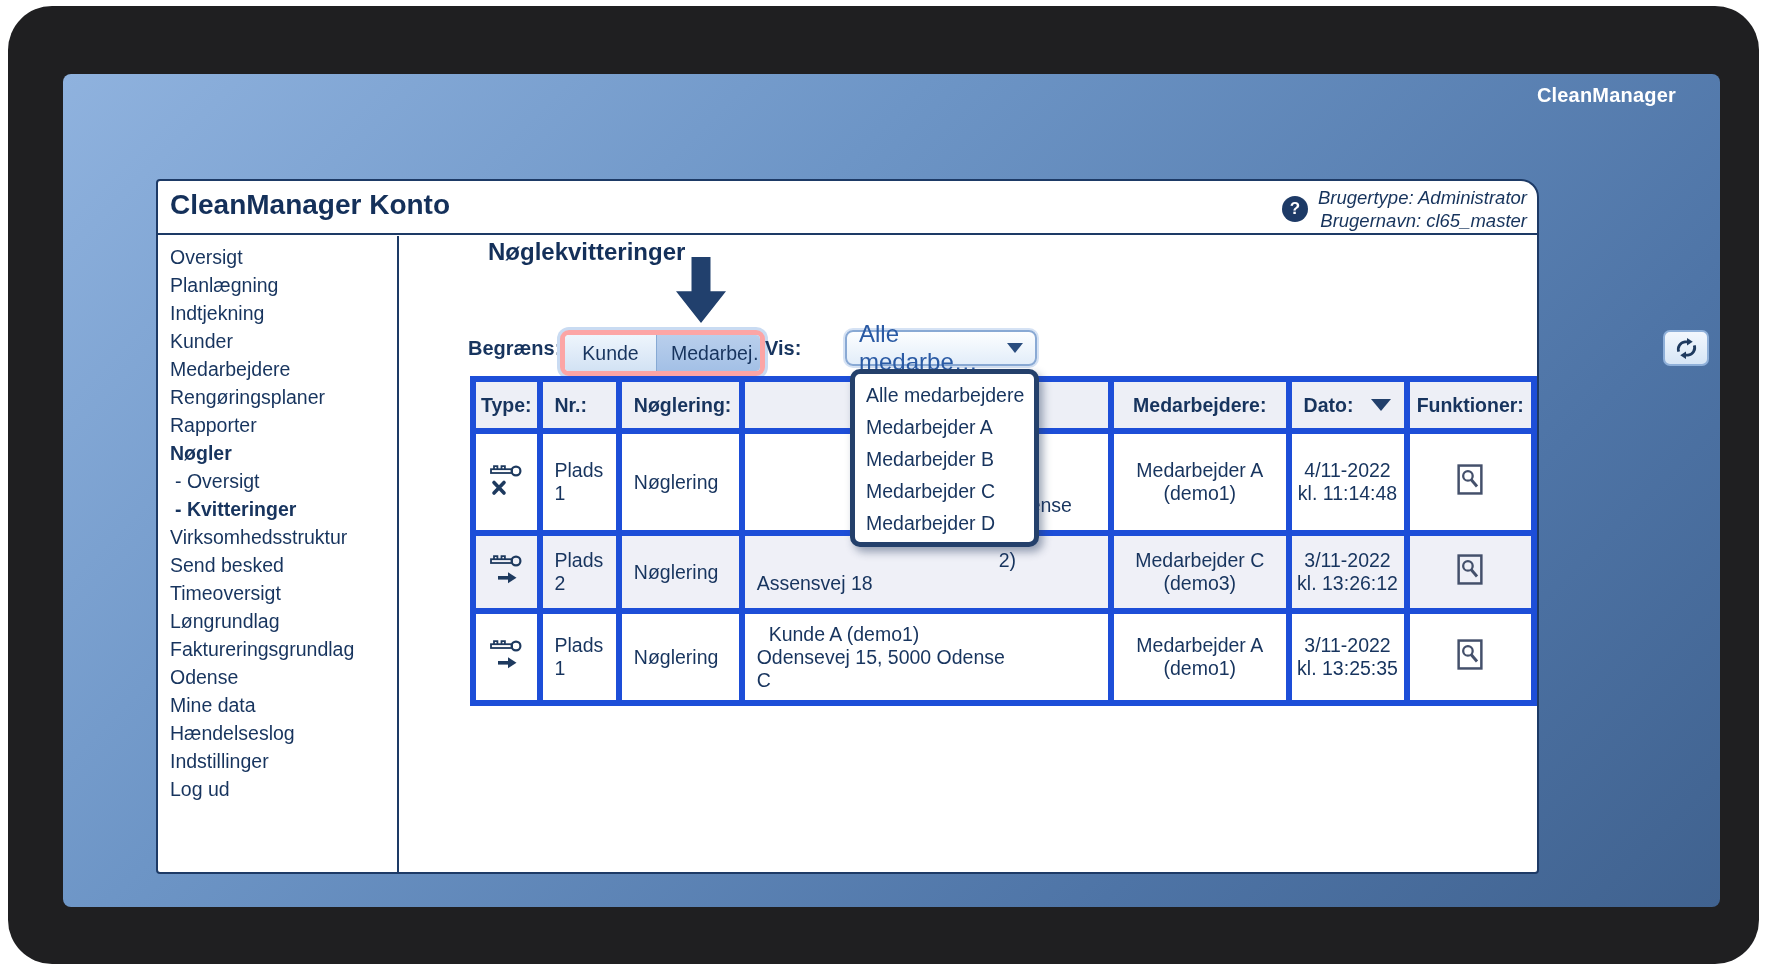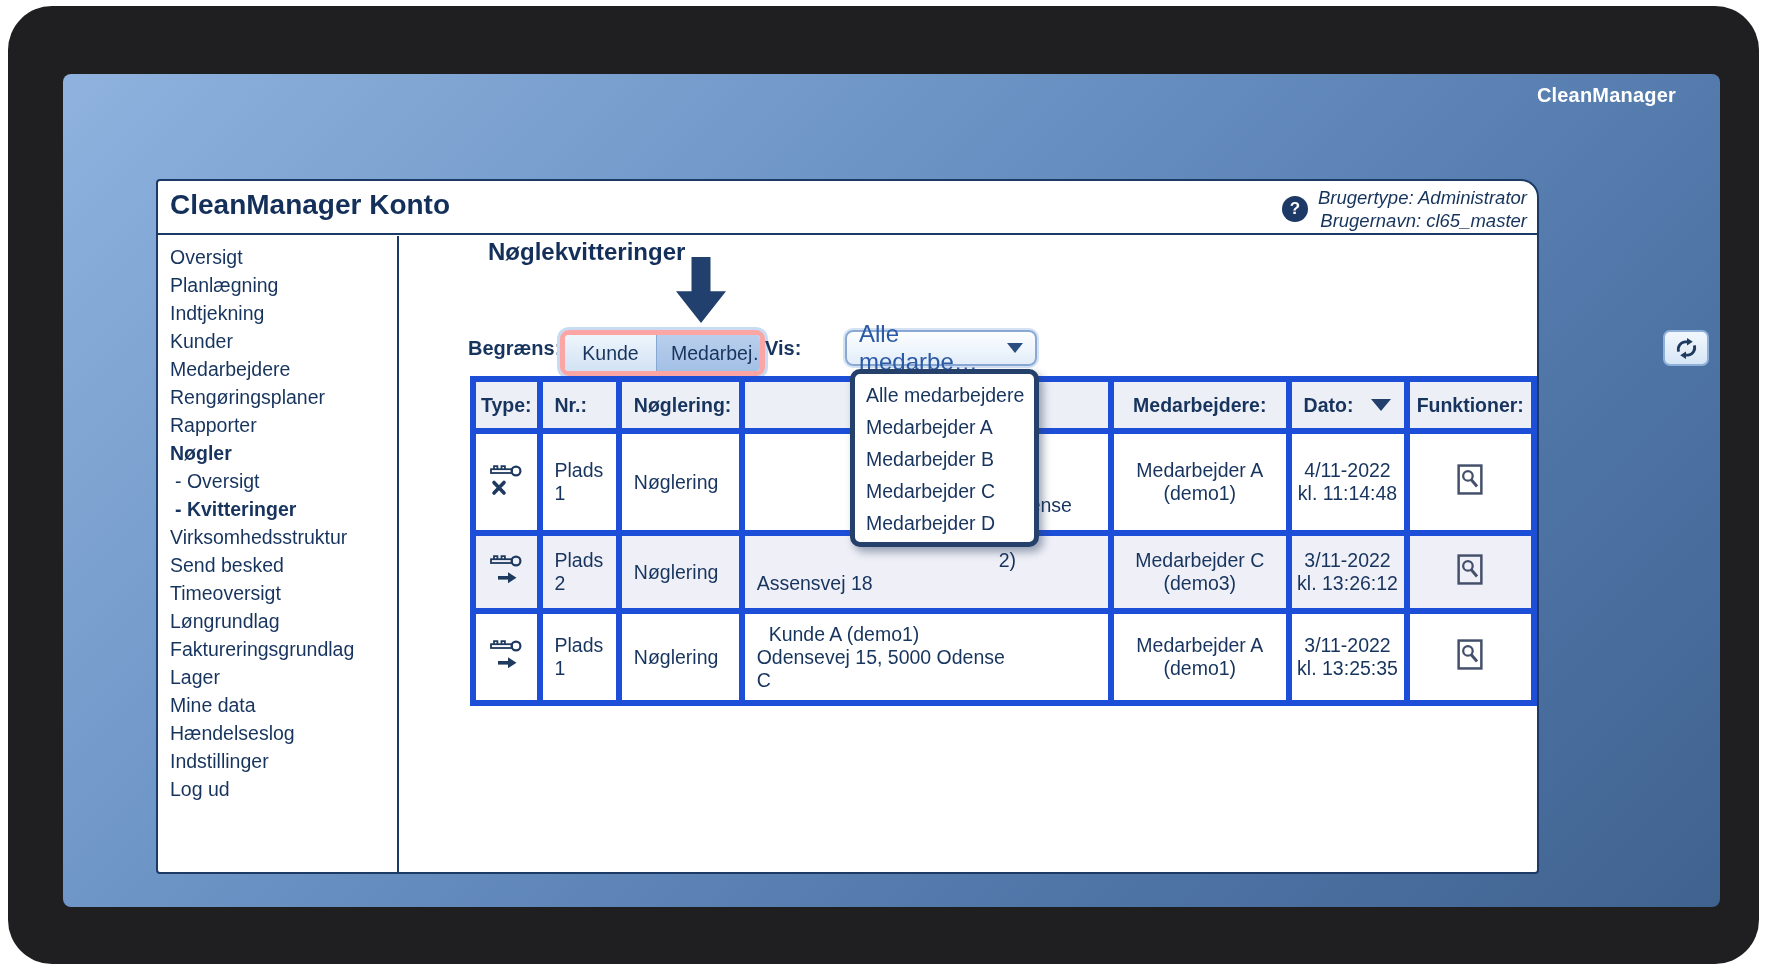--- a/index.html
+++ b/index.html
@@ -108,21 +108,21 @@
             <div class="side-item">Rengøringsplaner</div>
             <div class="side-item">Rapporter</div>
             <div class="side-item bold">Nøgler</div>
             <div class="side-item sub">- Oversigt</div>
             <div class="side-item bold sub">- Kvitteringer</div>
             <div class="side-item">Virksomhedsstruktur</div>
             <div class="side-item">Send besked</div>
             <div class="side-item">Timeoversigt</div>
             <div class="side-item">Løngrundlag</div>
             <div class="side-item">Faktureringsgrundlag</div>
-            <div class="side-item">Lager</div>
+            <div class="side-item">Odense</div>
             <div class="side-item">Mine data</div>
             <div class="side-item">Hændelseslog</div>
             <div class="side-item">Indstillinger</div>
             <div class="side-item">Log ud</div>
           </div>
         <div class="v-divider"></div>
 
         <div class="heading">Nøglekvitteringer</div>
 
         <div class="lbl lbl-begraens">Begræns:</div>

